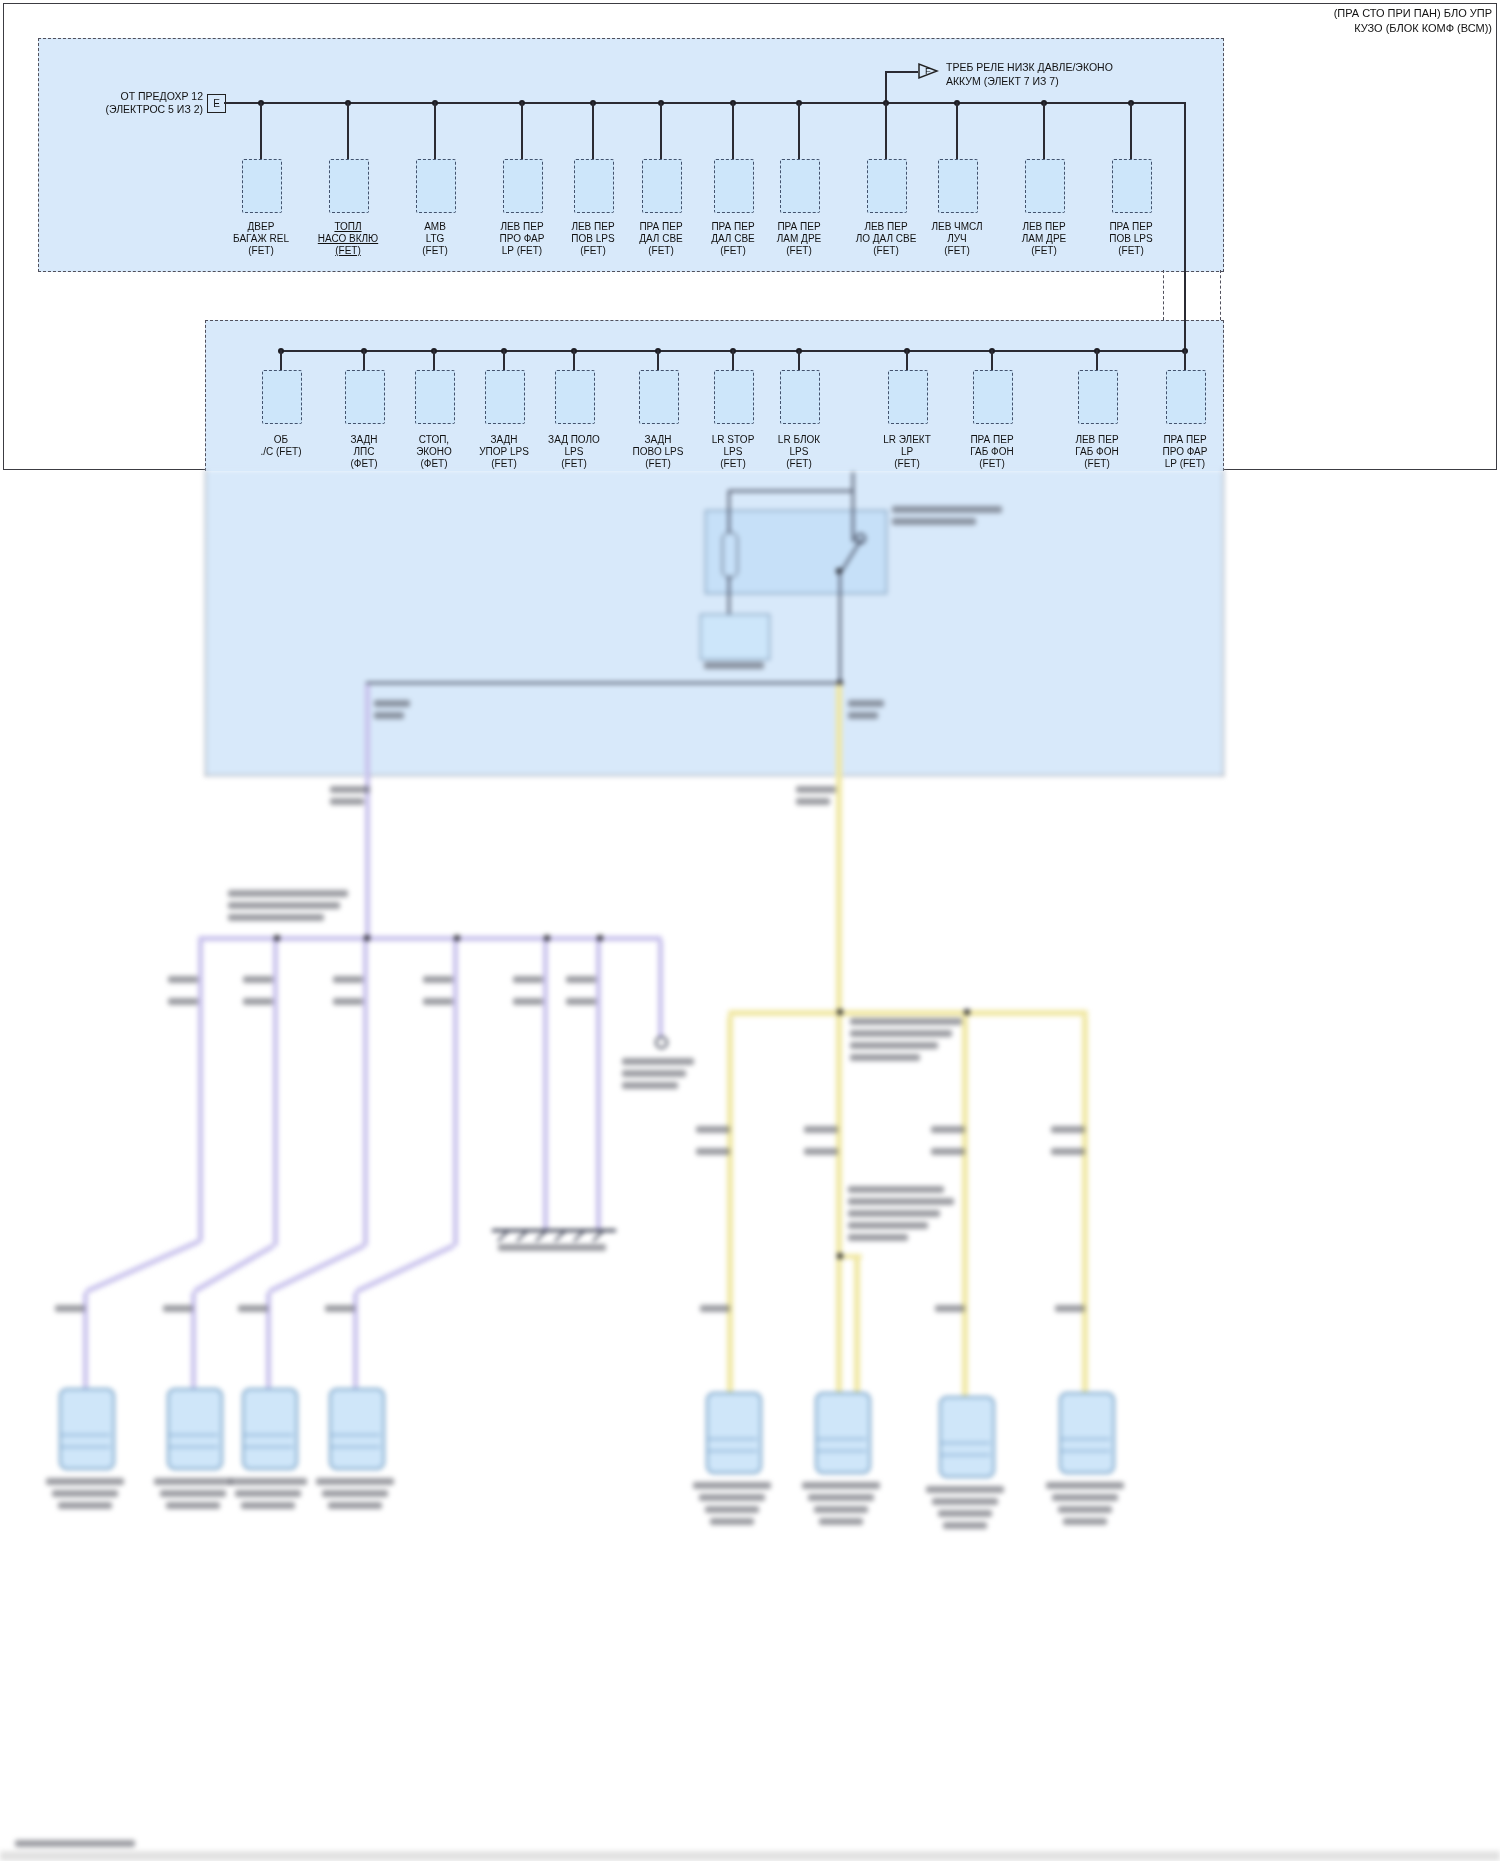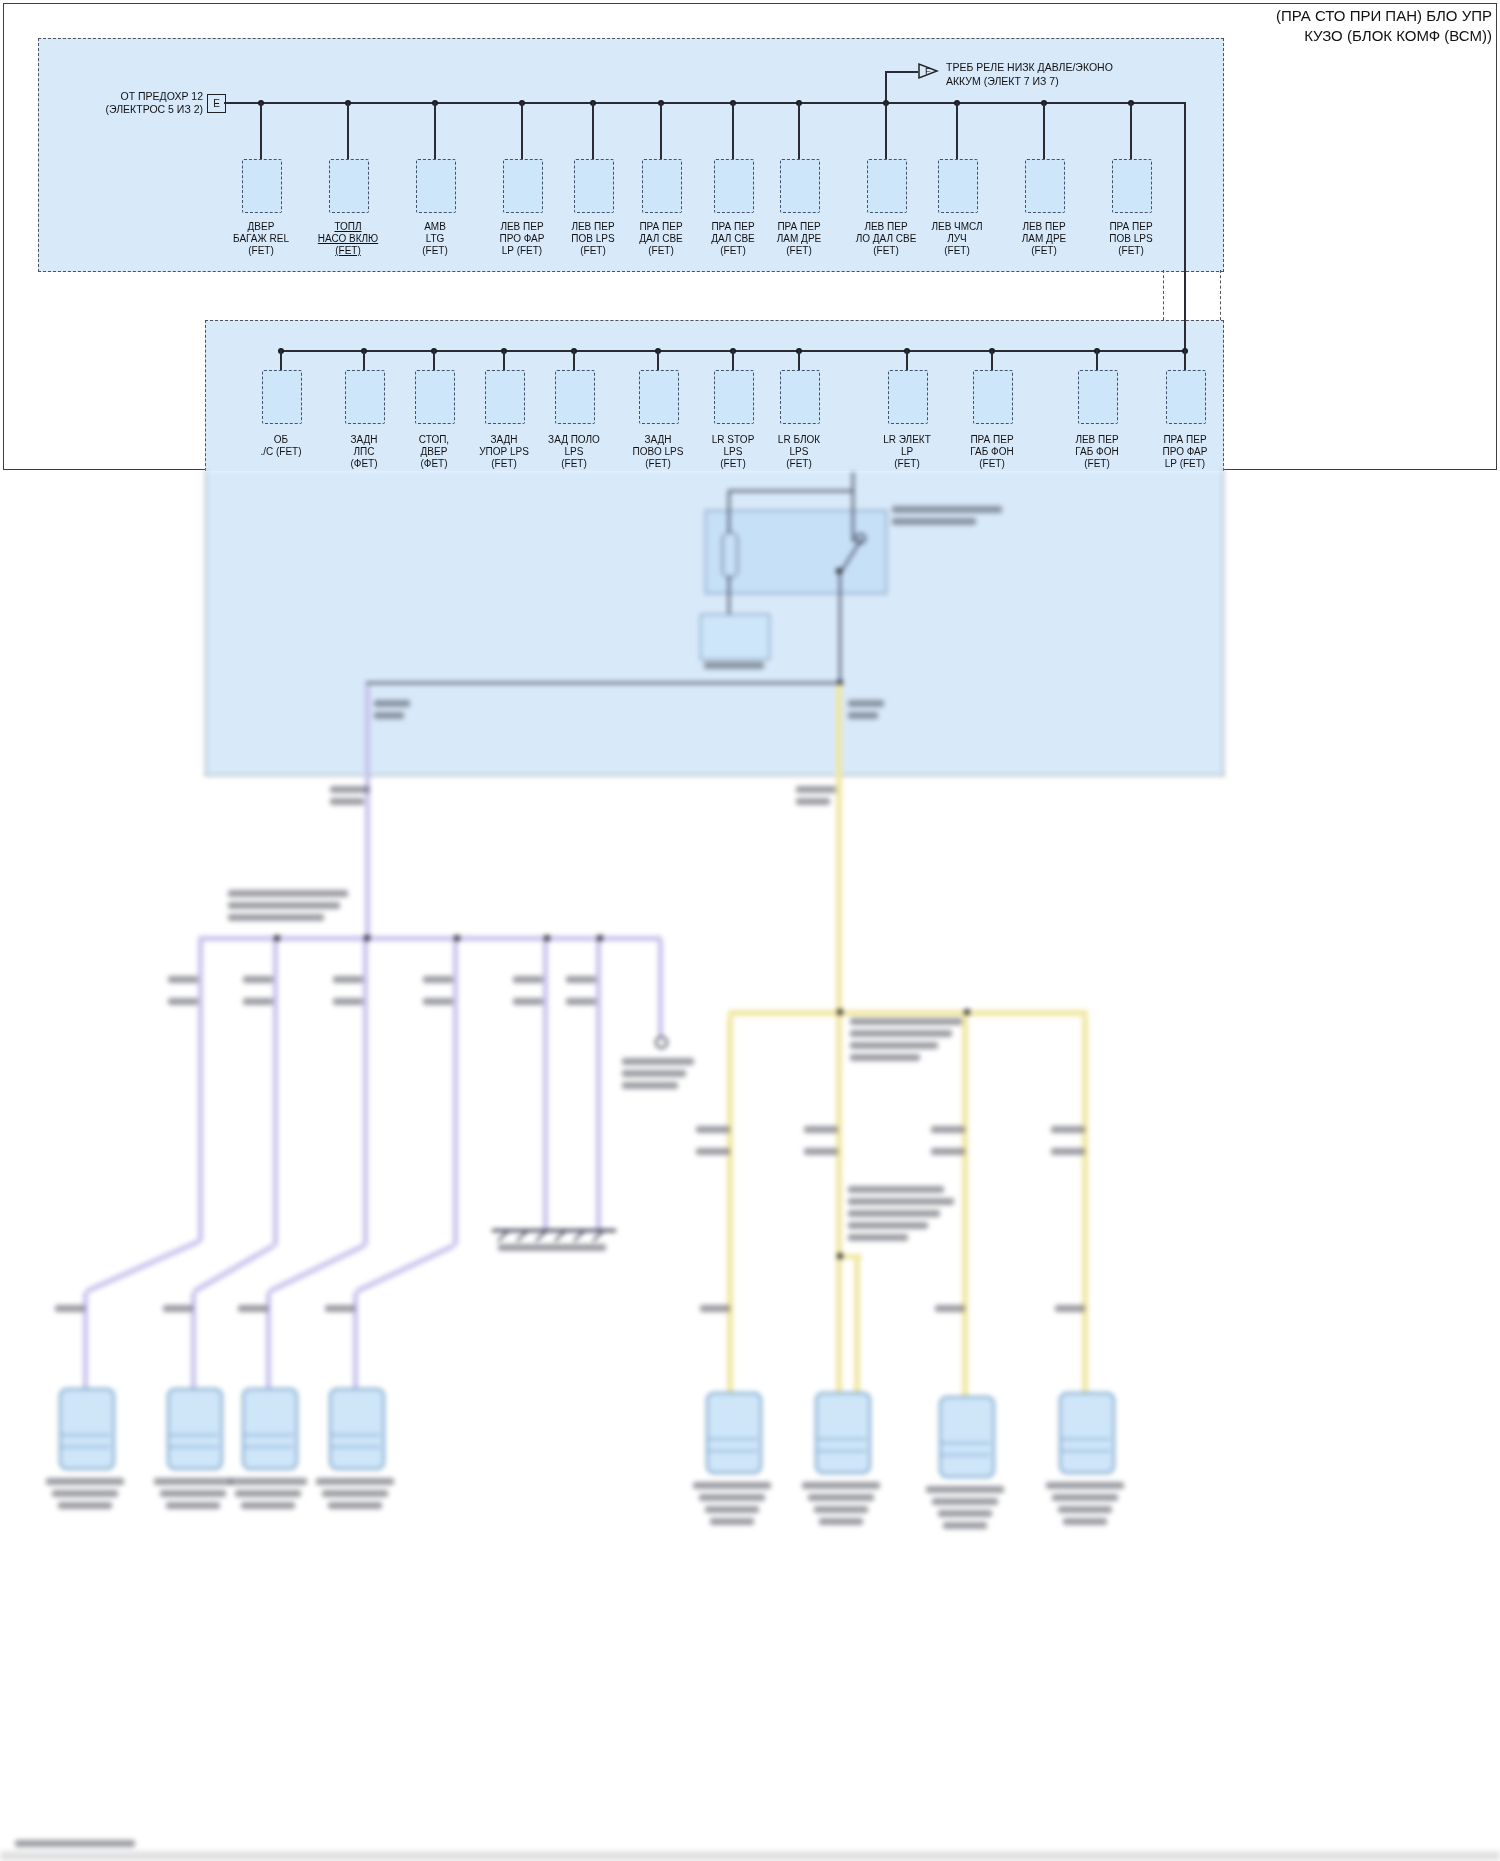--- a/index.html
+++ b/index.html
@@ -16,21 +16,21 @@
   .dot{position:absolute;width:6px;height:6px;border-radius:50%;background:#1d1d24;}
   .smudge{position:absolute;height:7px;border-radius:2px;background:rgba(72,74,86,.55);}
   .wireP{position:absolute;background:var(--wire-purple,#c7c0ec);border-radius:2px;}
   .wireY{position:absolute;background:var(--wire-yellow,#f0e7a2);border-radius:2px;}
   .thin{position:absolute;background:#3a3f52;}
   .lamp{position:absolute;width:52px;height:78px;border:2px solid #6f9cc4;border-radius:8px;
         background:var(--lamp-fill,#cfe6f9);}
   .lampline{position:absolute;height:2px;background:#8fb4d6;}
   #blurzone{position:absolute;left:0;top:470px;width:1500px;height:1391px;filter:blur(2.4px);}
   #title{position:absolute;top:6px;right:8px;width:430px;text-align:right;
-         font-size:15px;line-height:1.32;white-space:pre-line;}
+         font-size:11px;line-height:1.32;white-space:pre-line;}
   .srcLabel{position:absolute;left:40px;top:90px;width:163px;text-align:right;
             font-size:10.5px;line-height:1.25;white-space:pre-line;}
   .fLabel{position:absolute;left:946px;top:61px;font-size:10.5px;line-height:1.3;white-space:pre-line;}
   .tagE{position:absolute;left:207px;top:94px;width:17px;height:17px;border:1.3px solid #222;
         font-size:10px;display:flex;align-items:center;justify-content:center;background:transparent;}
   .tagFletter{position:absolute;left:921px;top:65px;width:14px;text-align:center;font-size:9.5px;}
 </style>
 </head>
 <body>
 
@@ -343,21 +343,21 @@
       <div class="fetbox" style="left: 26px; top: 20px;"></div>
       <div class="fetlabel" style="left: 0px; top: 84px;">ЗАДН
 ЛПС
 (ФЕТ)</div>
     </div>
     <div class="abs" style="left: 389px; top: 350px; width: 90px;">
       <div class="dot" style="left: 42px; top: -2px;"></div>
       <div class="vline" style="left: 44px; top: 0px; width: 2px; height: 20px;"></div>
       <div class="fetbox" style="left: 26px; top: 20px;"></div>
       <div class="fetlabel" style="left: 0px; top: 84px;">СТОП,
-ДВЕР
+ЭКОНО
 (ФЕТ)</div>
     </div>
     <div class="abs" style="left: 459px; top: 350px; width: 90px;">
       <div class="dot" style="left: 42px; top: -2px;"></div>
       <div class="vline" style="left: 44px; top: 0px; width: 2px; height: 20px;"></div>
       <div class="fetbox" style="left: 26px; top: 20px;"></div>
       <div class="fetlabel" style="left: 0px; top: 84px;">ЗАДН
 УПОР LPS
 (FET)</div>
     </div>

